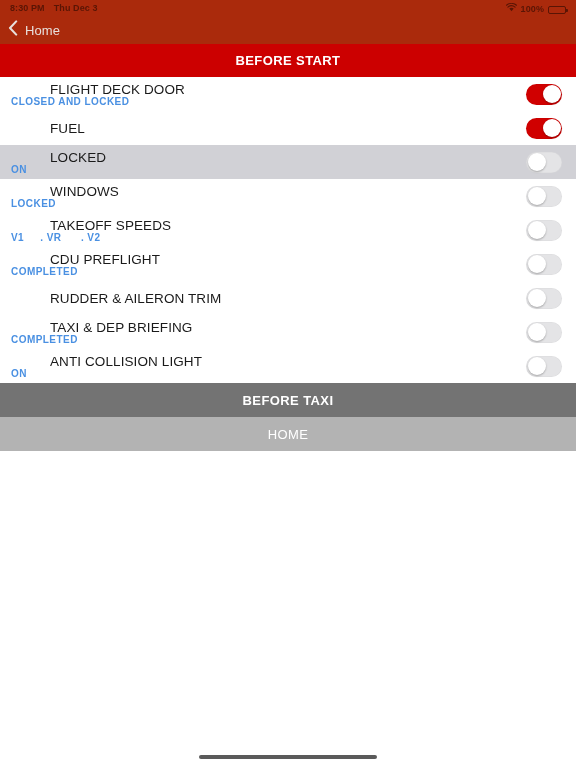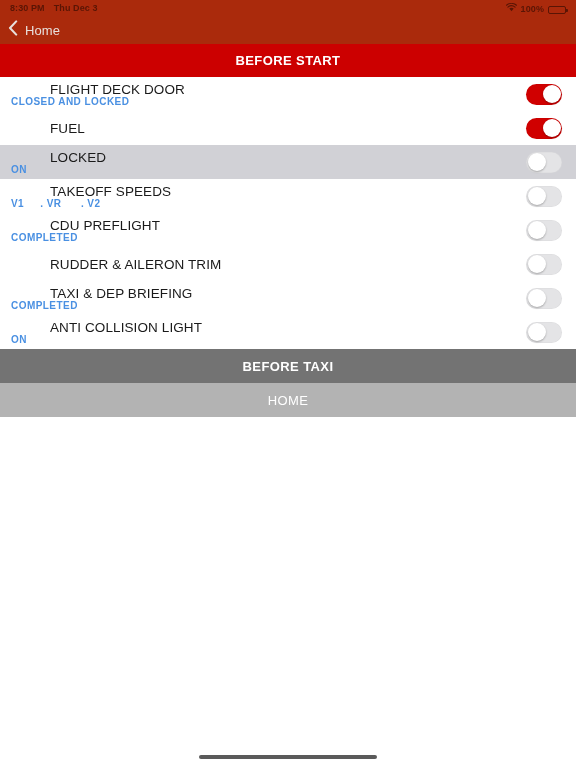--- a/index.html
+++ b/index.html
@@ -238,20 +238,29 @@
         <div class="row-text">
           <div class="row-title">LOCKED</div>
           <div class="row-sub">ON</div>
         </div>
         <div class="toggle">
           <span class="knob"></span>
         </div>
       </div>
       <div class="row">
         <div class="row-text">
+          <div class="row-title">WINDOWS</div>
+          <div class="row-sub">LOCKED</div>
+        </div>
+        <div class="toggle">
+          <span class="knob"></span>
+        </div>
+      </div>
+      <div class="row">
+        <div class="row-text">
           <div class="row-title">TAKEOFF SPEEDS</div>
           <div class="row-sub">V1     . VR      . V2</div>
         </div>
         <div class="toggle">
           <span class="knob"></span>
         </div>
       </div>
       <div class="row">
         <div class="row-text">
           <div class="row-title">CDU PREFLIGHT</div>

